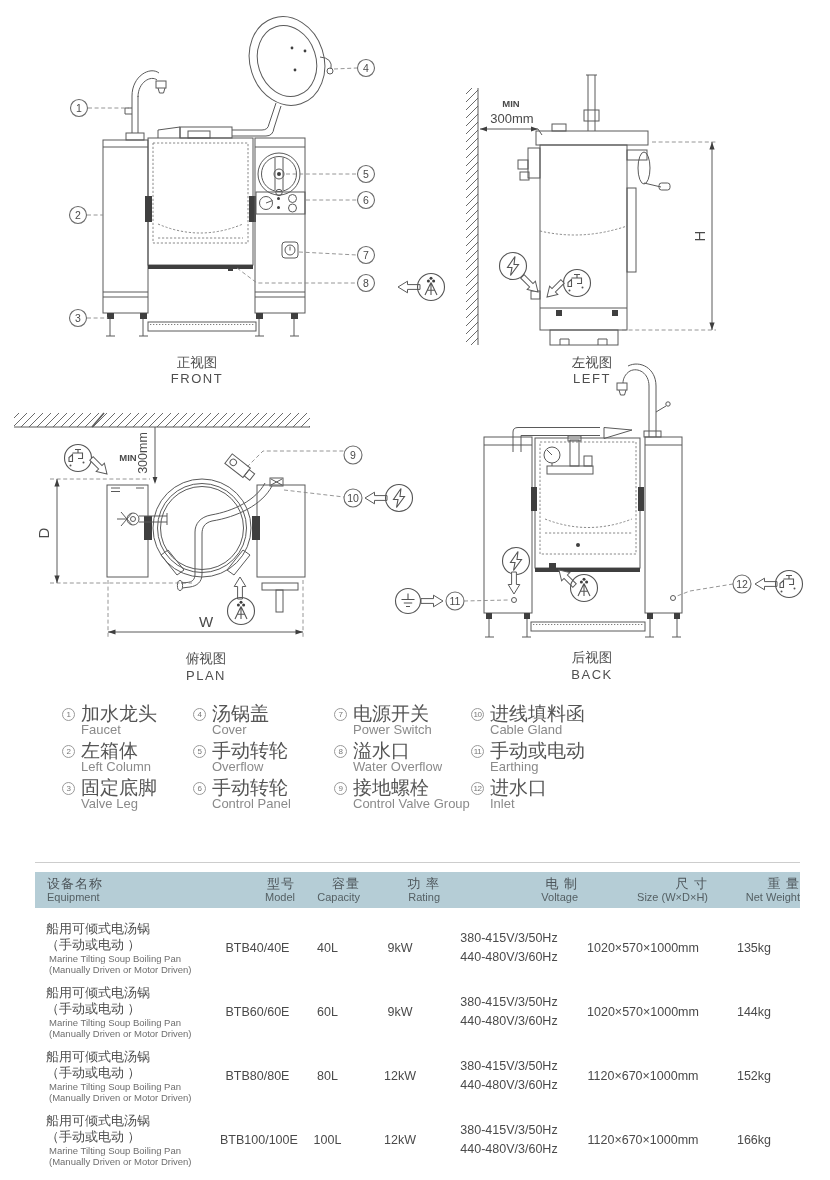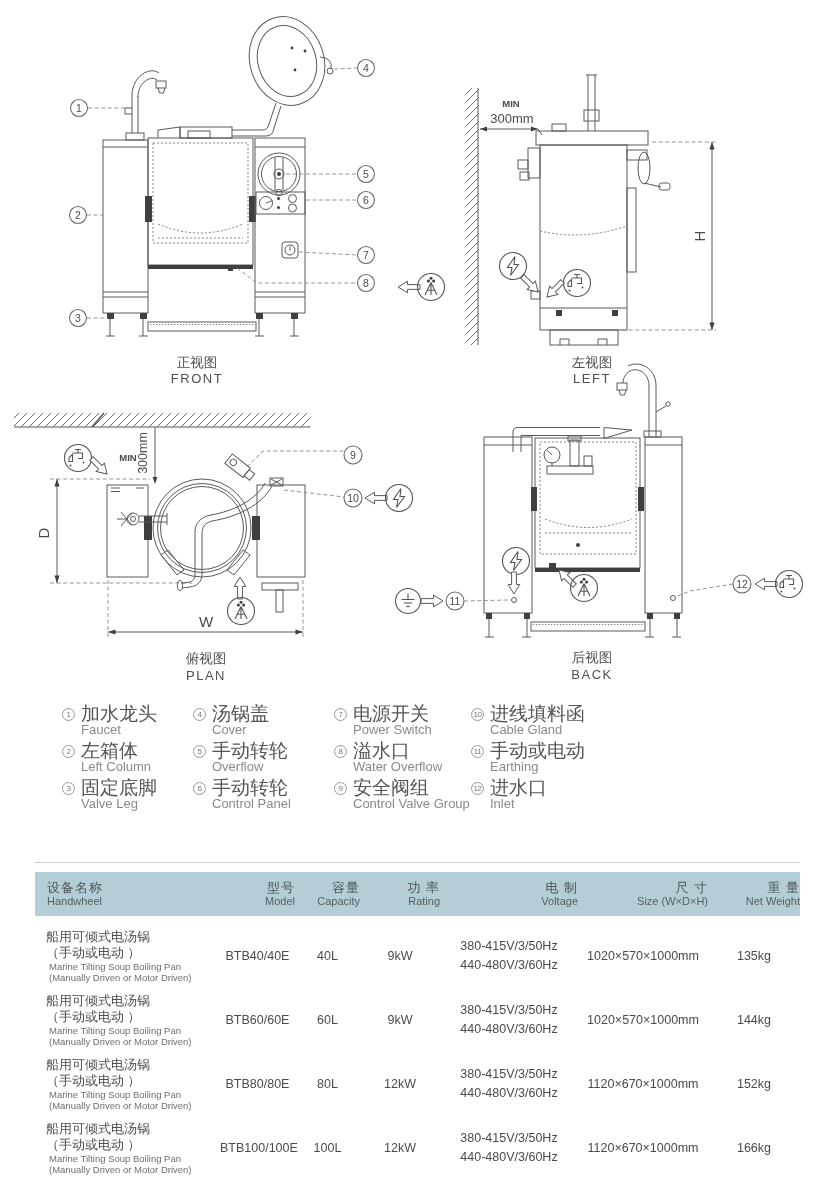--- a/index.html
+++ b/index.html
@@ -35,21 +35,21 @@
     border-radius:50%; font-size:8px; line-height:11px; text-align:center;
     color:#777; margin-right:6px; flex:0 0 auto; letter-spacing:-0.5px;
   }
   .lg-zh { font-size:19px; color:#555; line-height:16px; }
   .lg-en { font-size:13px; color:#8a8a8a; line-height:13px; margin-left:19px; margin-top:1px; }
 
   
   .table-topline { position:absolute; left:35px; top:862px; width:765px; height:1px; background:#cdcdcd; }
   .spec-table { position:absolute; left:35px; top:872px; width:765px; }
   .tgrid { display:grid; grid-template-columns:185px 75px 65px 80px 138px 130px 92px; }
-  .thead { background:#b5cdd6; height:44px; align-items:center; }
+  .thead { background:#b5cdd6; height:36px; align-items:center; }
   .hc { text-align:right; line-height:1.18; }
   .hc-zh { font-size:13px; color:#4d555a; letter-spacing:1px; }
   .hc-en { font-size:11px; color:#556064; }
   .hc.first { text-align:left; padding-left:12px; }
   .tbody { padding-top:8px; }
   .trow { min-height:64px; align-items:center; text-align:center; font-size:12.5px; color:#4a4a4a; }
   .cell-equip { text-align:left; padding-left:11px; line-height:1; }
   .eq-zh { font-size:13px; line-height:16px; color:#4e4e4e; }
   .eq-en { font-size:9.5px; line-height:11px; color:#6e6e6e; margin-left:3px; }
   .cell-volt div { line-height:19px; }
@@ -467,21 +467,21 @@
     <div class="lg-item">
       <div class="lg-head">
             <span class="lg-num">8</span>
             <span class="lg-zh">溢水口</span>
           </div>
       <div class="lg-en">Water Overflow</div>
     </div>
     <div class="lg-item">
       <div class="lg-head">
             <span class="lg-num">9</span>
-            <span class="lg-zh">安全阀组</span>
+            <span class="lg-zh">接地螺栓</span>
           </div>
       <div class="lg-en">Control Valve Group</div>
     </div>
   </div>
   <div class="lg-col" style="left:471px">
     <div class="lg-item">
       <div class="lg-head">
             <span class="lg-num">10</span>
             <span class="lg-zh">进线填料函</span>
           </div>
@@ -502,21 +502,21 @@
       <div class="lg-en">Inlet</div>
     </div>
   </div>
 </div>
 
 <div class="table-topline"></div>
 <div class="spec-table">
   <div class="tgrid thead">
     <div class="hc first">
           <div class="hc-zh">设备名称</div>
-          <div class="hc-en">Handwheel</div>
+          <div class="hc-en">Equipment</div>
         </div>
     <div class="hc">
           <div class="hc-zh">型号</div>
           <div class="hc-en">Model</div>
         </div>
     <div class="hc">
           <div class="hc-zh">容量</div>
           <div class="hc-en">Capacity</div>
         </div>
     <div class="hc">

